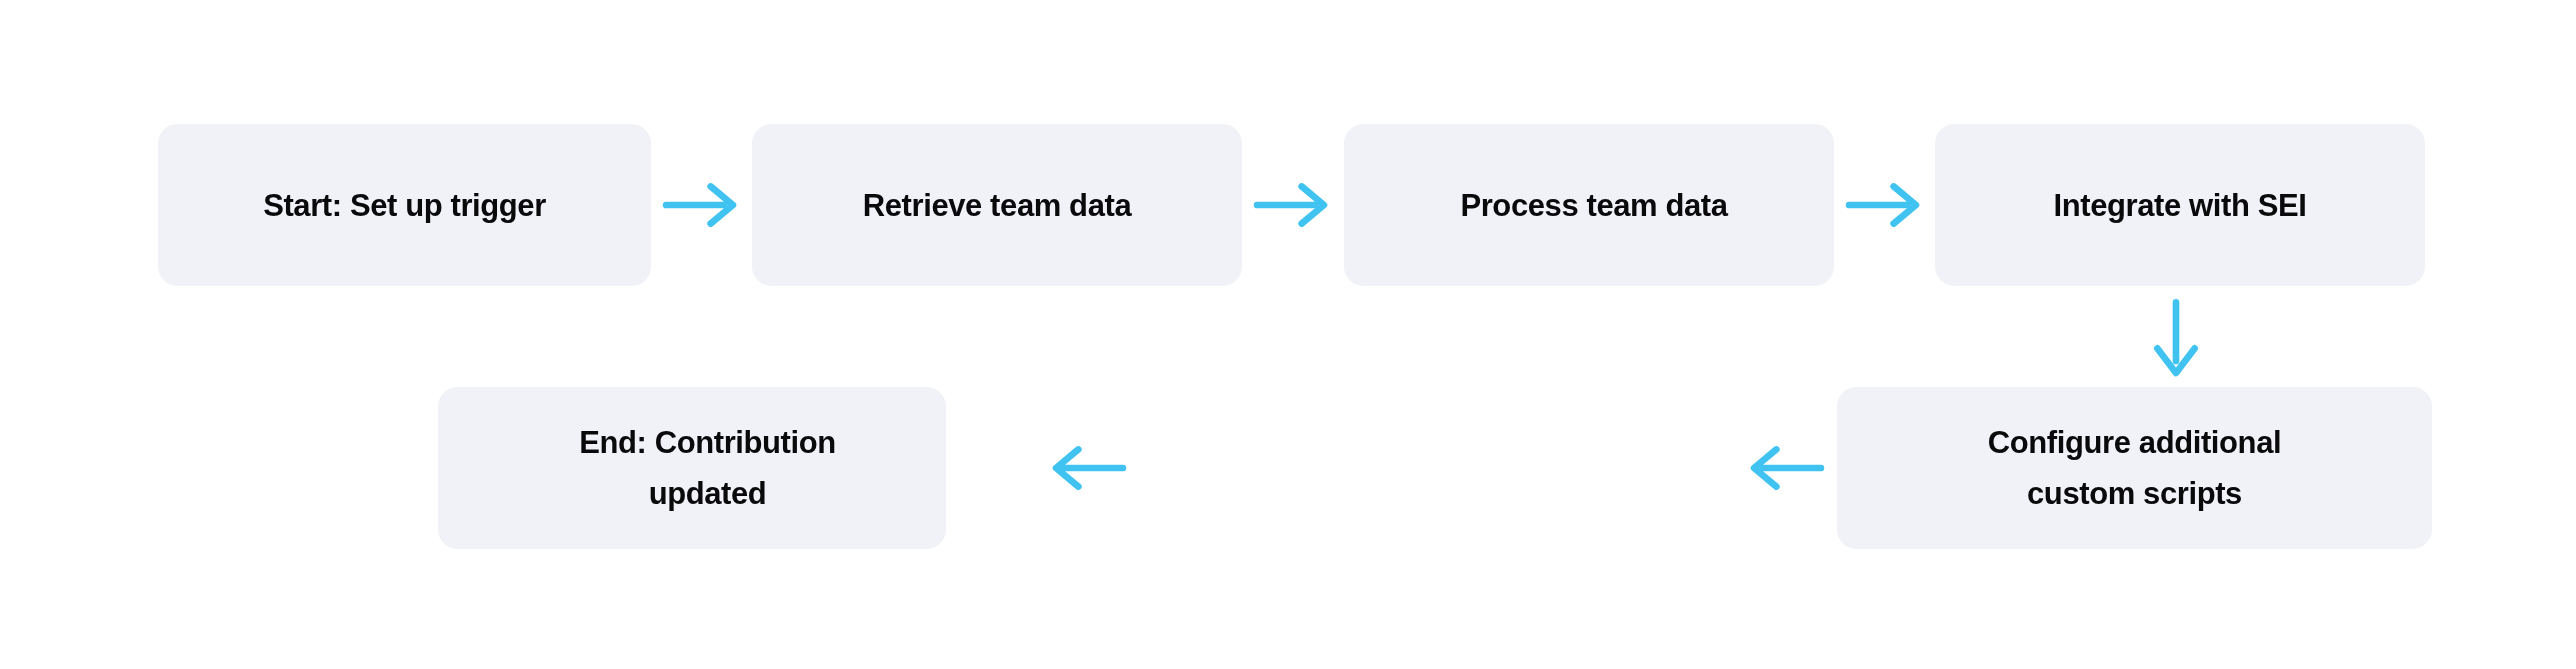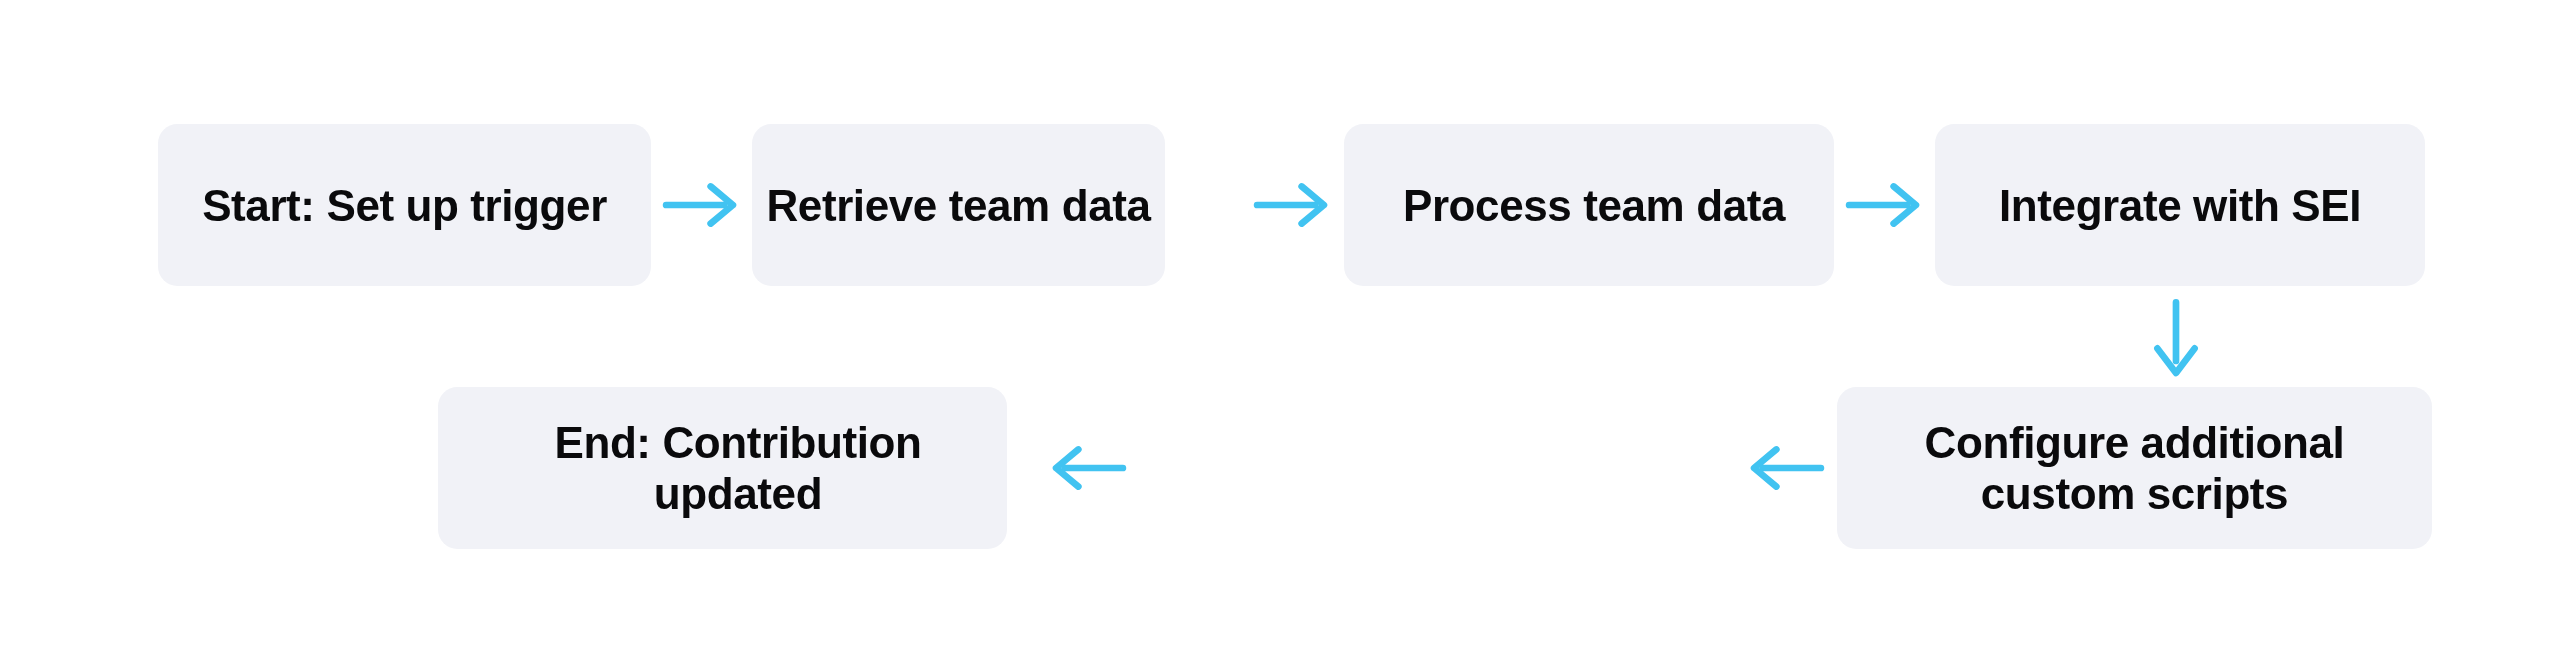--- a/index.html
+++ b/index.html
@@ -19,35 +19,35 @@
   .node {
     position: absolute;
     height: 162px;
     background: var(--node-fill);
     border-radius: 19.4px;
     display: flex;
     align-items: center;
     justify-content: center;
     text-align: center;
     font-weight: 700;
-    font-size: 44px;
+    font-size: 31px;
     line-height: 51px;
     letter-spacing: -0.4px;
     color: var(--node-text);
     white-space: pre-line;
   }
   
   .n-start     { left: 158px;  top: 124px; width: 493px; }
-  .n-retrieve  { left: 752px; top: 124px; width: 413px; }
+  .n-retrieve  { left: 752px; top: 124px; width: 490px; }
   .n-process   { left: 1344px; top: 124px; width: 490px; padding-left: 10px; }
   .n-integrate { left: 1935px; top: 124px; width: 490px; }
   
   .n-configure { left: 1837px; top: 387px; width: 595px; }
   .n-save      { left: 1140px; top: 387px; width: 595px; }
-  .n-end       { left: 438px;  top: 387px; width: 569px; padding-left: 31px; }
+  .n-end       { left: 438px;  top: 387px; width: 508px; padding-left: 31px; }
 
   .arrow { position: absolute; }
   .arrow path {
     fill: none;
     stroke: var(--arrow);
     stroke-width: 9;
     stroke-linecap: round;
     stroke-linejoin: round;
   }
   .a-h { width: 82px; height: 52px; }

